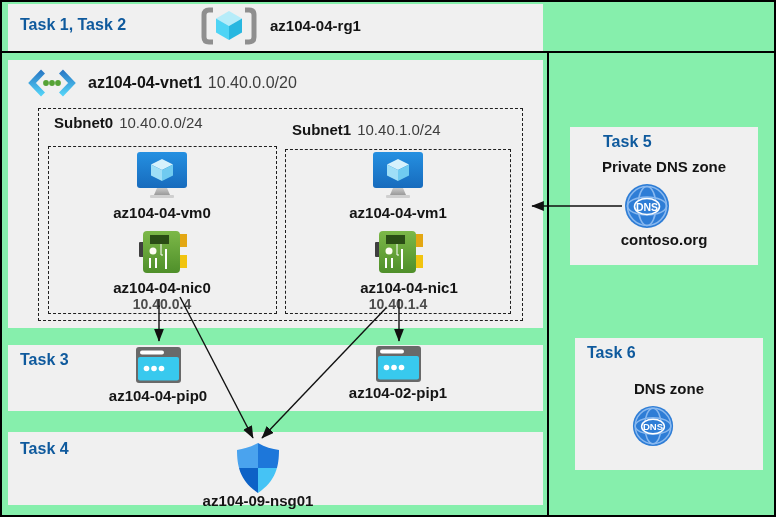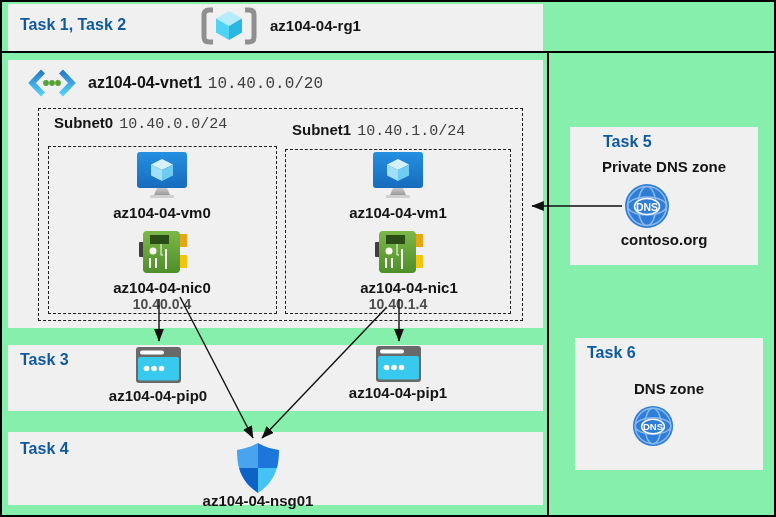--- a/index.html
+++ b/index.html
@@ -11,21 +11,21 @@
   .panel{background:#f0f0f0;}
   .frame{border:2px solid #000;box-sizing:border-box;pointer-events:none;z-index:30;}
   .hline{background:#000;height:2px;z-index:25;}
   .vline{background:#000;width:2px;z-index:25;}
   .dashed{border:1.5px dashed #1f1f1f;box-sizing:border-box;z-index:2;}
   .task{color:#0f5a9d;font-weight:700;font-size:16px;z-index:3;}
   .name{color:#141414;font-weight:700;font-size:15px;z-index:3;}
   .sub{color:#3e3e3e;font-weight:400;font-size:15px;}
   .ip{color:#4d4d4d;font-weight:700;font-size:14px;z-index:3;}
   .ctr{text-align:center;}
-  .gap{margin-left:6px;font-family:Liberation Mono, monospace;}
+  .gap{margin-left:6px;}
   .icon{z-index:4;line-height:0;}
   #arrows{left:0;top:0;z-index:10;pointer-events:none;}
 </style>
 </head>
 <body>
 
 <div id="canvas">
 
   <svg width="0" height="0" style="position:absolute">
     <defs>
@@ -167,36 +167,36 @@
   <div class="abs icon" style="left:376px;top:346px;">
     <svg width="45" height="36" viewBox="0 0 45 36">
       <rect x="0" y="0" width="45" height="36" rx="3" fill="#696969"></rect>
       <rect x="4" y="3.5" width="24" height="4" rx="2" fill="#fff"></rect>
       <rect x="2" y="10" width="41" height="23.5" rx="2" fill="#38c9ee"></rect>
       <circle cx="10.5" cy="21.5" r="2.8" fill="#fff"></circle>
       <circle cx="18" cy="21.5" r="2.8" fill="#fff"></circle>
       <circle cx="25.5" cy="21.5" r="2.8" fill="#fff"></circle>
     </svg>
   </div>
-  <div class="abs name ctr" style="left:328px;top:384px;width:140px;">az104-04-pip1</div>
+  <div class="abs name ctr" style="left:328px;top:384px;width:140px;">az104-02-pip1</div>
 
   <div class="abs panel" style="left:8px;top:432px;width:535px;height:73px;"></div>
   <div class="abs task" style="left:20px;top:440px;">Task 4</div>
 
   <div class="abs icon" style="left:236px;top:442px;">
     <svg width="44" height="52" viewBox="0 0 44 52">
       <g clip-path="url(#clipShield)">
         <rect x="0" y="0" width="22" height="26" fill="#4aa3ee"></rect>
         <rect x="22" y="0" width="22" height="26" fill="#1d77da"></rect>
         <rect x="0" y="26" width="22" height="26" fill="#0d62c6"></rect>
         <rect x="22" y="26" width="22" height="26" fill="#45c3f5"></rect>
       </g>
     </svg>
   </div>
-  <div class="abs name ctr" style="left:188px;top:492px;width:140px;">az104-04-nsg01</div>
+  <div class="abs name ctr" style="left:188px;top:492px;width:140px;">az104-09-nsg01</div>
 
   <div class="abs panel" style="left:570px;top:127px;width:188px;height:138px;"></div>
   <div class="abs task" style="left:582px;top:133px;margin-left:21px;">Task 5</div>
   <div class="abs name ctr" style="left:570px;top:158px;width:188px;">Private DNS zone</div>
   <div class="abs icon" style="left:624px;top:183px;">
     <svg width="46" height="46" viewBox="0 0 46 46">
       <circle cx="23" cy="23" r="22" fill="#2e7dd6"></circle>
       <circle cx="23" cy="23" r="19.5" fill="none" stroke="#8ab9ef" stroke-width="1.6"></circle>
       <ellipse cx="23" cy="23" rx="9" ry="19.5" fill="none" stroke="#8ab9ef" stroke-width="1.6"></ellipse>
       <ellipse cx="23" cy="23" rx="19.5" ry="9" fill="none" stroke="#8ab9ef" stroke-width="1.6"></ellipse>

